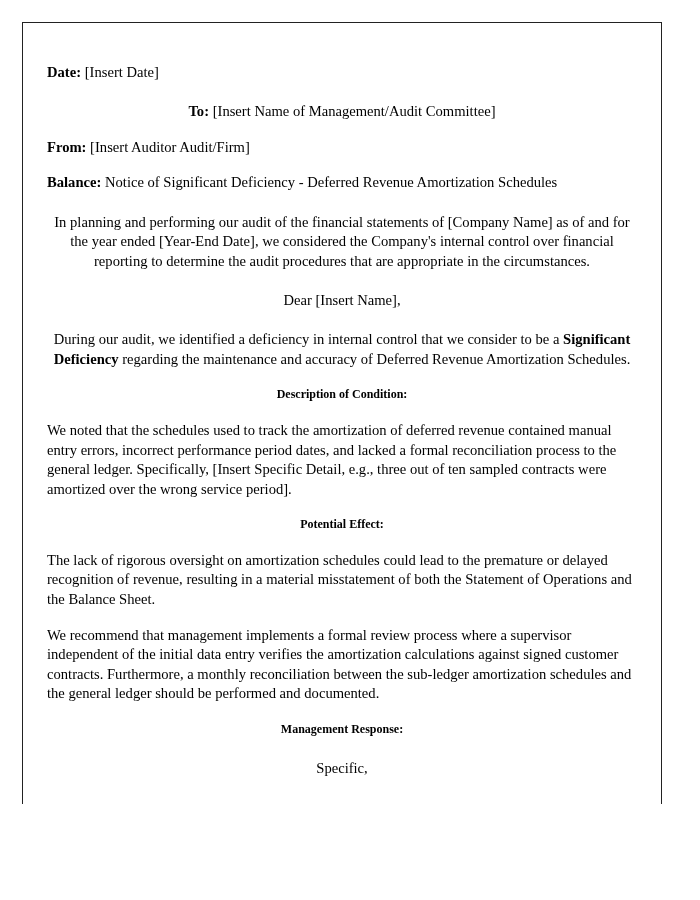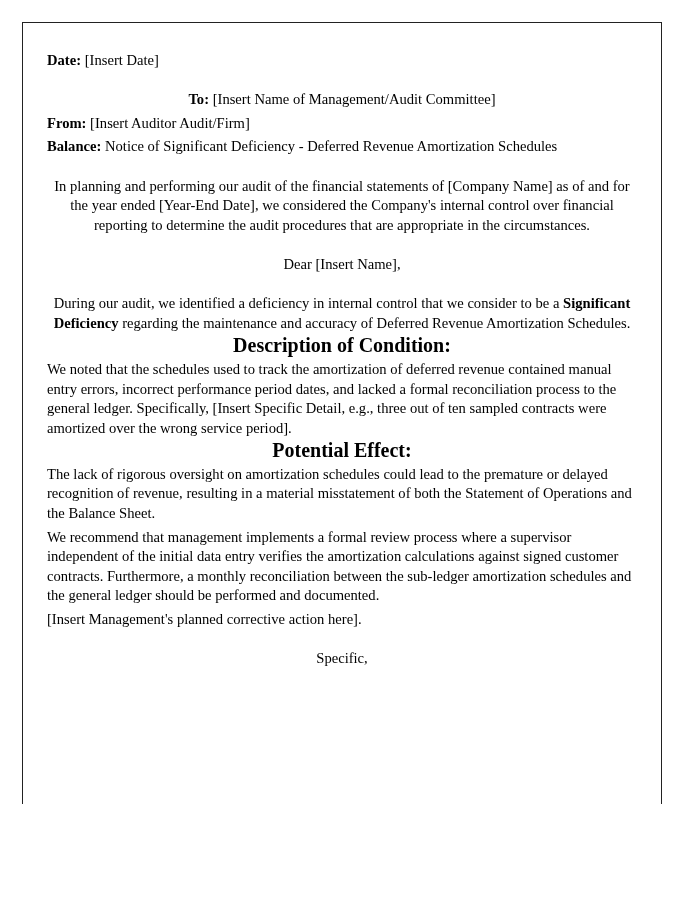--- a/index.html
+++ b/index.html
@@ -40,31 +40,31 @@
   .blk {
     font-size: 14.6px;
     line-height: 19.6px;
     text-align: left;
     margin: 0;
     white-space: normal;
   }
 
   
   .gap-lg { margin-top: 19.6px; text-align: center; }
-  .gap-none { margin-top: 4px; }
+  .gap-none { margin-top: 16px; }
 
   .lbl {
     font-weight: bold;
   }
 
   .heading {
     font-weight: bold;
-    font-size: 20px;
+    font-size: 12px;
     line-height: 19.6px;
-    margin: 3px;
+    margin: 16px;
   }
 
   .inline-strong { font-weight: bold; }
 </style>
 </head>
 <body>
 
 <div id="page-sheet">
   <div id="doc-body">
 
@@ -95,19 +95,19 @@
     </p>
 
     <p class="heading gap-lg">Description of Condition:</p>
     <p class="blk gap-none">We noted that the schedules used to track the amortization of deferred revenue contained manual entry errors, incorrect performance period dates, and lacked a formal reconciliation process to the general ledger. Specifically, [Insert Specific Detail, e.g., three out of ten sampled contracts were amortized over the wrong service period].</p>
 
     <p class="heading gap-lg">Potential Effect:</p>
     <p class="blk gap-none">The lack of rigorous oversight on amortization schedules could lead to the premature or delayed recognition of revenue, resulting in a material misstatement of both the Statement of Operations and the Balance Sheet.</p>
 
     <p class="blk gap-none">We recommend that management implements a formal review process where a supervisor independent of the initial data entry verifies the amortization calculations against signed customer contracts. Furthermore, a monthly reconciliation between the sub-ledger amortization schedules and the general ledger should be performed and documented.</p>
 
-    <p class="blk gap-none">[Insert Management's planned corrective action here].</p>
+    <p class="heading gap-lg">Management Response:</p>
 
 
     <p class="blk gap-lg">Specific,</p>
 
   </div>
 </div>
 
 </body></html>

